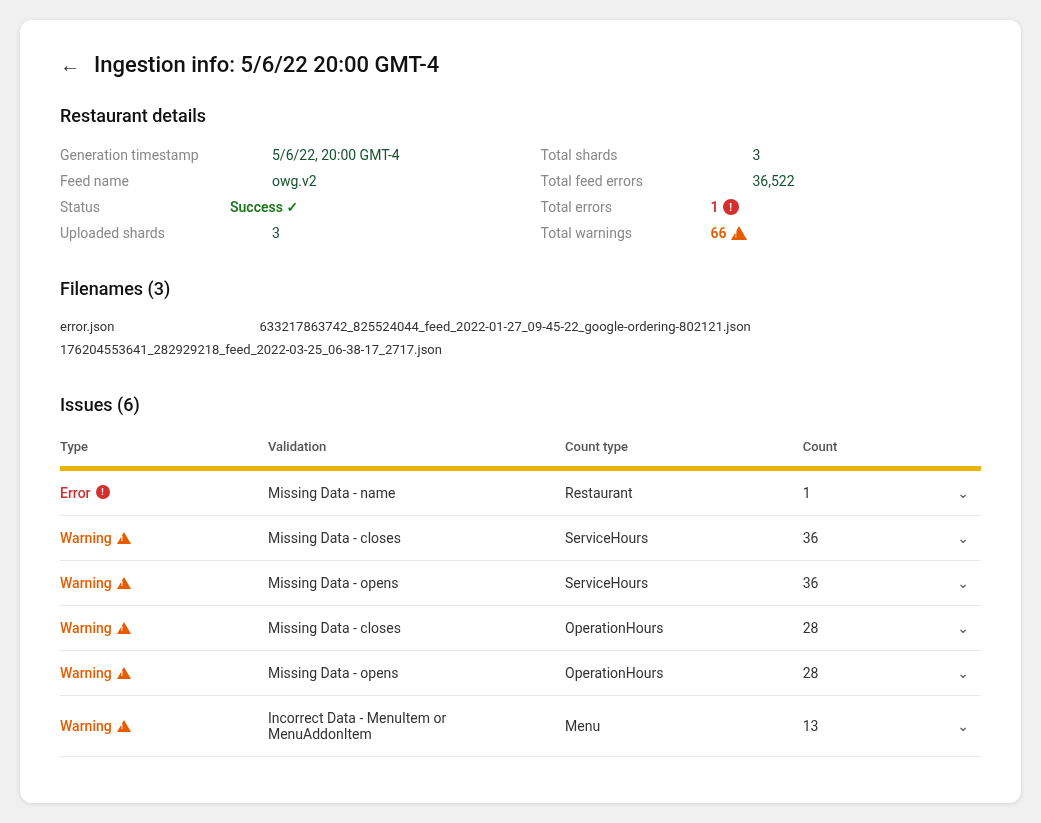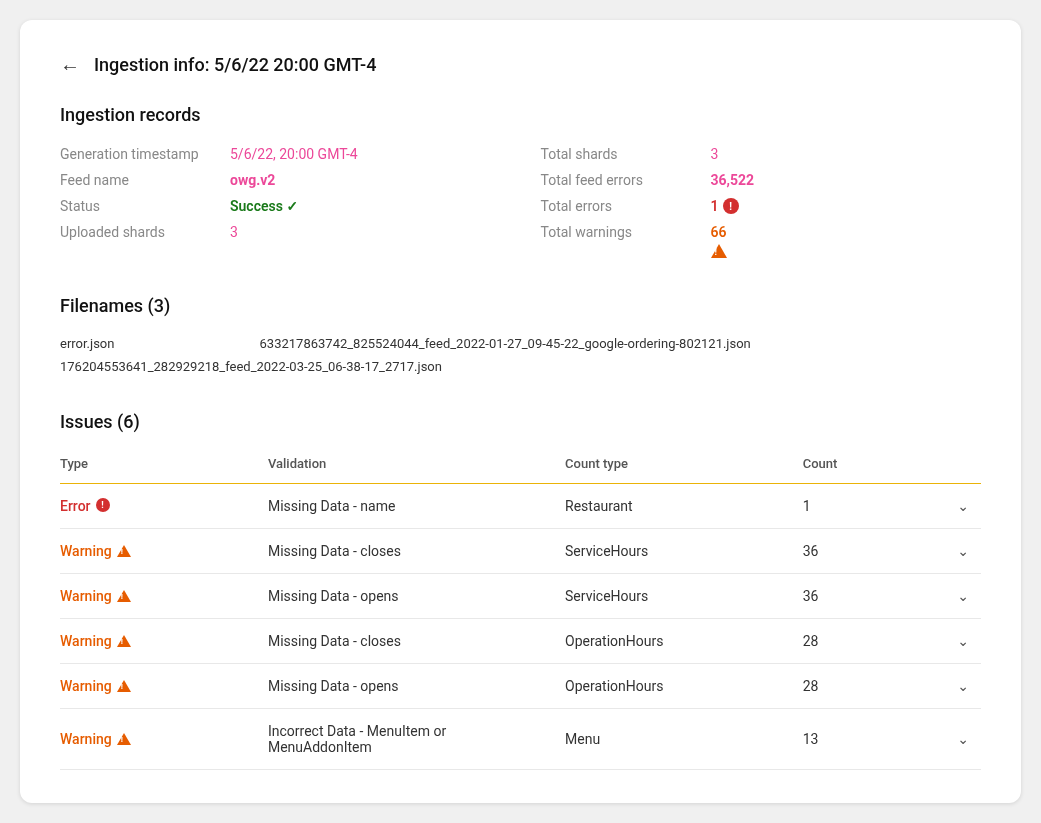--- a/index.html
+++ b/index.html
@@ -25,21 +25,21 @@
       align-items: center;
       gap: 14px;
       margin-bottom: 28px;
     }
     .back-arrow {
       font-size: 20px;
       cursor: pointer;
       color: #333;
     }
     .page-title {
-      font-size: 18px;
+      font-size: 22px;
       font-weight: 500;
       color: #111;
     }
     .section-title {
       font-size: 18px;
       font-weight: 500;
       color: #111;
       margin-bottom: 16px;
     }
     .details-grid {
@@ -53,25 +53,26 @@
       align-items: baseline;
       padding: 5px 0;
       font-size: 14px;
     }
     .detail-label {
       color: #888;
       min-width: 170px;
       flex-shrink: 0;
     }
     .detail-value {
-      color: #ec4899;
+      color: #14532d;
       font-weight: 400;
+      margin-left: 42px;
     }
     .detail-value.bold {
-      font-weight: 700;
+      font-weight: 400;
       text-align: right;
     }
     .status-success {
       color: #1a7a1a;
       font-weight: 600;
     }
     .error-badge {
       display: inline-flex;
       align-items: center;
       gap: 4px;
@@ -89,21 +90,20 @@
       align-items: center;
       justify-content: center;
       color: #fff;
       font-size: 10px;
       font-weight: 700;
     }
     .warning-badge {
       display: inline-flex;
       align-items: center;
       gap: 4px;
-      flex-direction: column;
     }
     .warning-count {
       color: #e65c00;
       font-weight: 600;
     }
     .warning-triangle {
       width: 0;
       height: 0;
       border-left: 8px solid transparent;
       border-right: 8px solid transparent;
@@ -133,21 +133,21 @@
       width: 100%;
       border-collapse: collapse;
       margin-top: 12px;
     }
     .issues-table th {
       text-align: left;
       font-size: 13px;
       font-weight: 500;
       color: #555;
       padding: 8px 12px 12px 0;
-      border-bottom: 1px solid #eab308;
+      border-bottom: 5px solid #eab308;
     }
     .issues-table td {
       padding: 14px 12px 14px 0;
       font-size: 14px;
       color: #333;
       border-bottom: 1px solid #e8e8e8;
       vertical-align: middle;
     }
     .type-error {
       color: #d32f2f;
@@ -213,21 +213,21 @@
 <body>
 
 <div class="card">
 
   <div class="page-header">
     <span class="back-arrow">←</span>
     <h1 class="page-title">Ingestion info: 5/6/22 20:00 GMT-4</h1>
   </div>
 
   <section>
-    <div class="section-title">Ingestion records</div>
+    <div class="section-title">Restaurant details</div>
     <div class="details-grid">
 
       <div>
         <div class="detail-row">
           <span class="detail-label">Generation timestamp</span>
           <span class="detail-value">5/6/22, 20:00 GMT-4</span>
         </div>
         <div class="detail-row">
           <span class="detail-label">Feed name</span>
           <span class="detail-value bold">owg.v2</span>

